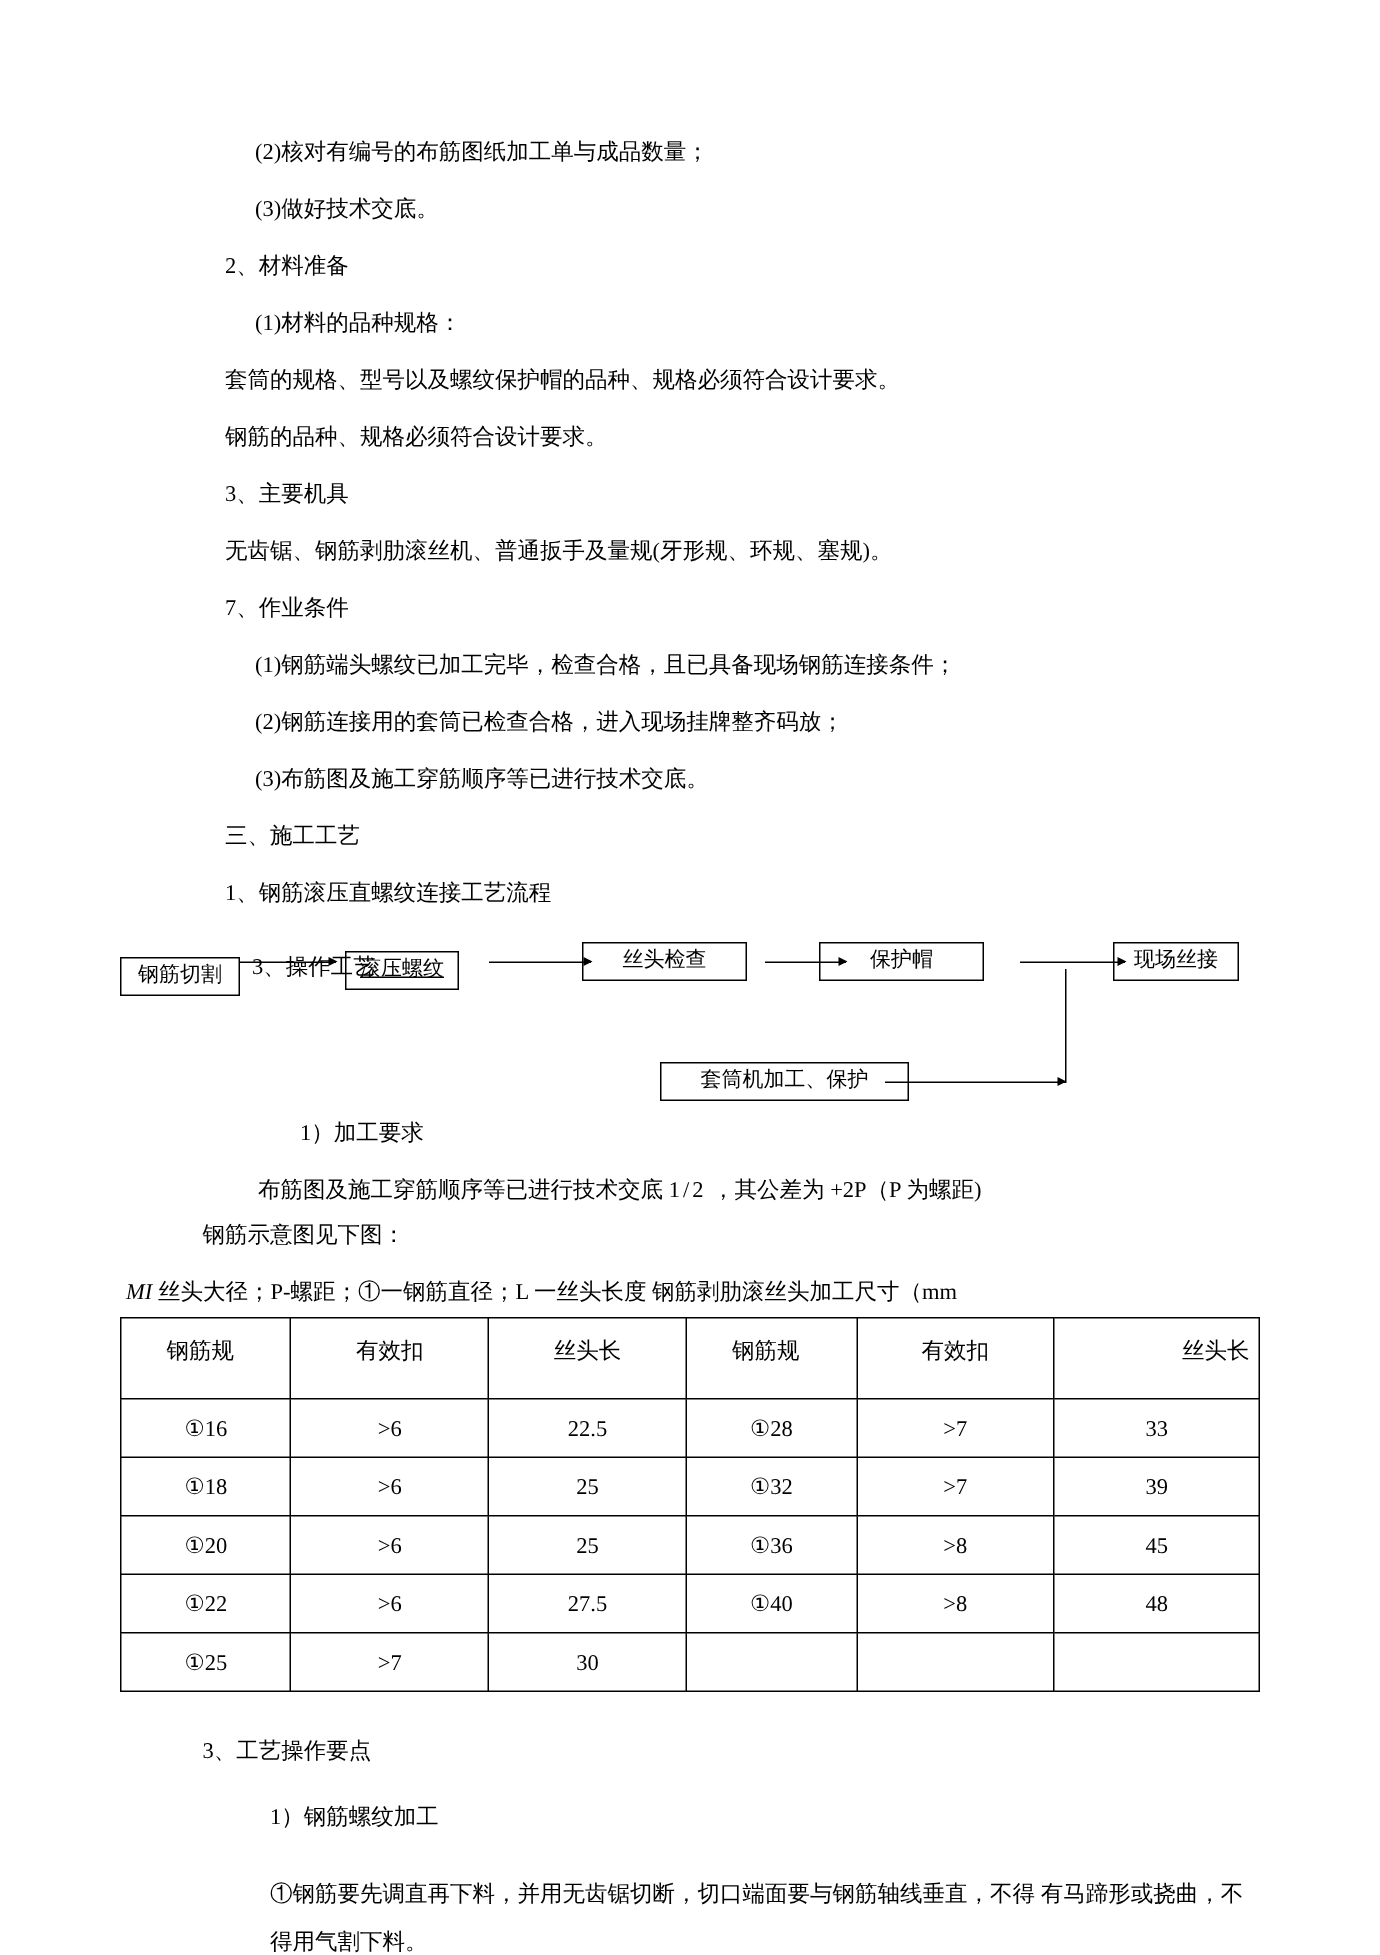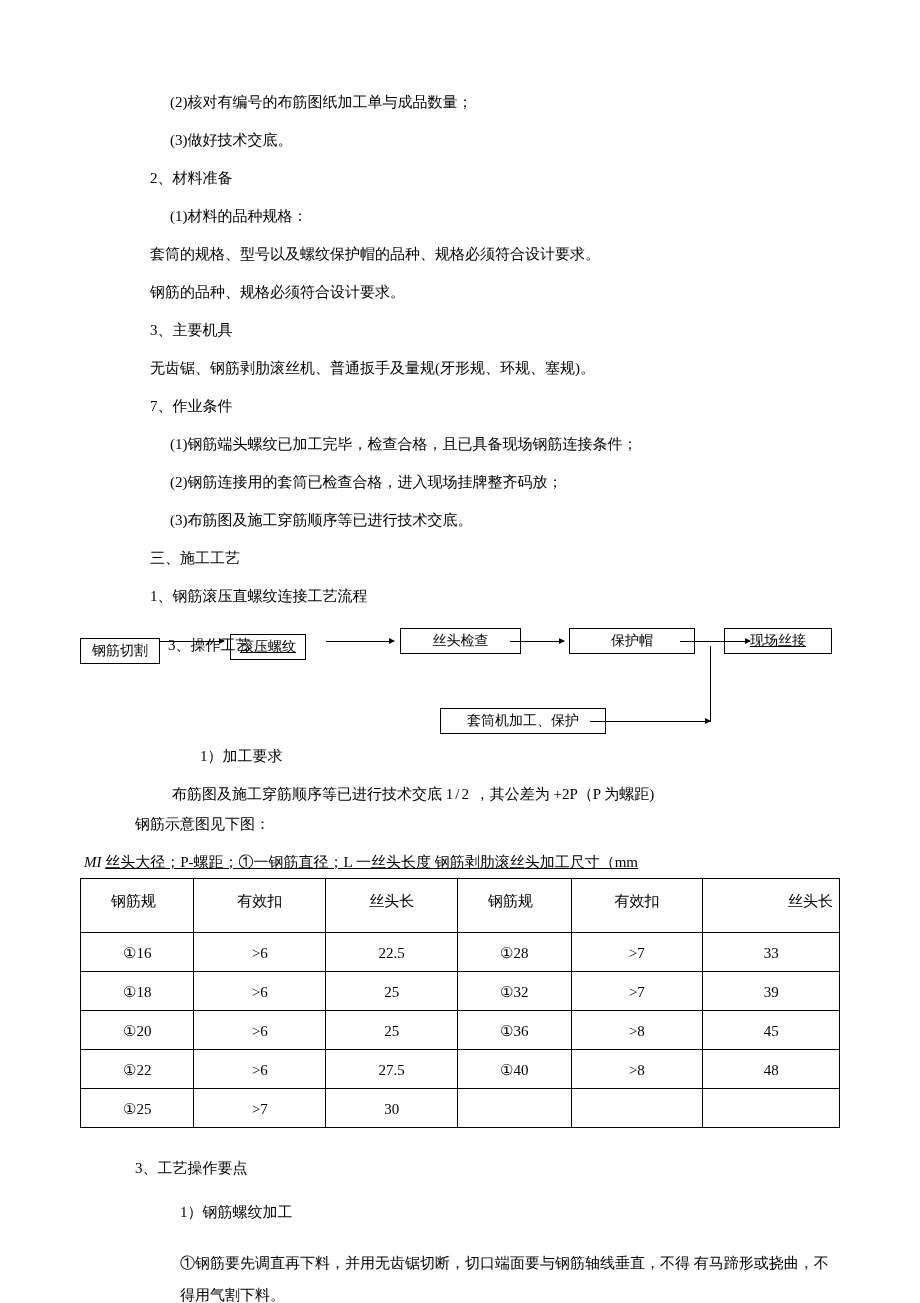--- a/index.html
+++ b/index.html
@@ -63,21 +63,21 @@
     font-size: 15px;
     white-space: nowrap;
   }
 
   
   .tbl-caption {
     font-size: 15px;
     margin: 6px 0 4px 4px;
     font-style: italic;
   }
-  .tbl-caption .normal { font-style: normal; text-decoration: underline; }
+  .tbl-caption .normal { font-style: normal; }
   table {
     border-collapse: collapse;
     width: 100%;
     font-size: 15px;
   }
   th, td {
     border: 1px solid #000;
     padding: 6px 4px 4px 4px;
     text-align: center;
     font-weight: normal;
@@ -105,23 +105,23 @@
 <p class="para indent1">7、作业条件</p>
 <p class="para indent2">(1)钢筋端头螺纹已加工完毕，检查合格，且已具备现场钢筋连接条件；</p>
 <p class="para indent2">(2)钢筋连接用的套筒已检查合格，进入现场挂牌整齐码放；</p>
 <p class="para indent2">(3)布筋图及施工穿筋顺序等已进行技术交底。</p>
 <p class="para indent1">三、施工工艺</p>
 <p class="para indent1">1、钢筋滚压直螺纹连接工艺流程</p>
 
 <div class="flow-wrap">
   <div class="flow-box" style="left:0px;   top:16px;  width:80px;">钢筋切割</div>
   <div class="flow-box" style="left:150px; top:12px;  width:76px;text-decoration:underline;">滚压螺纹</div>
-  <div class="flow-box" style="left:320px; top:6px;  width:121px;">丝头检查</div>
-  <div class="flow-box" style="left:489px; top:6px;  width:126px;">保护帽</div>
-  <div class="flow-box" style="left:644px; top:6px;  width:108px;text-decoration:underline;">现场丝接</div>
+  <div class="flow-box" style="left:308px; top:6px;  width:110px;">丝头检查</div>
+  <div class="flow-box" style="left:466px; top:6px;  width:110px;">保护帽</div>
+  <div class="flow-box" style="left:662px; top:6px;  width:84px;">现场丝接</div>
   <div class="flow-box" style="left:360px; top:86px; width:166px;">套筒机加工、保护</div>
 
   <div class="arrow-h" style="left:80px;  top:19px; width:64px;"></div>
   <div class="arrow-h" style="left:246px; top:19px; width:68px;"></div>
   <div class="arrow-h" style="left:430px; top:19px; width:54px;"></div>
   <div class="arrow-h" style="left:600px; top:19px; width:70px;"></div>
 
   <div class="arrow-h" style="left:510px; top:99px; width:120px;"></div>
   <div class="arrow-v" style="left:630px; top:24px; height:76px;"></div>
 

